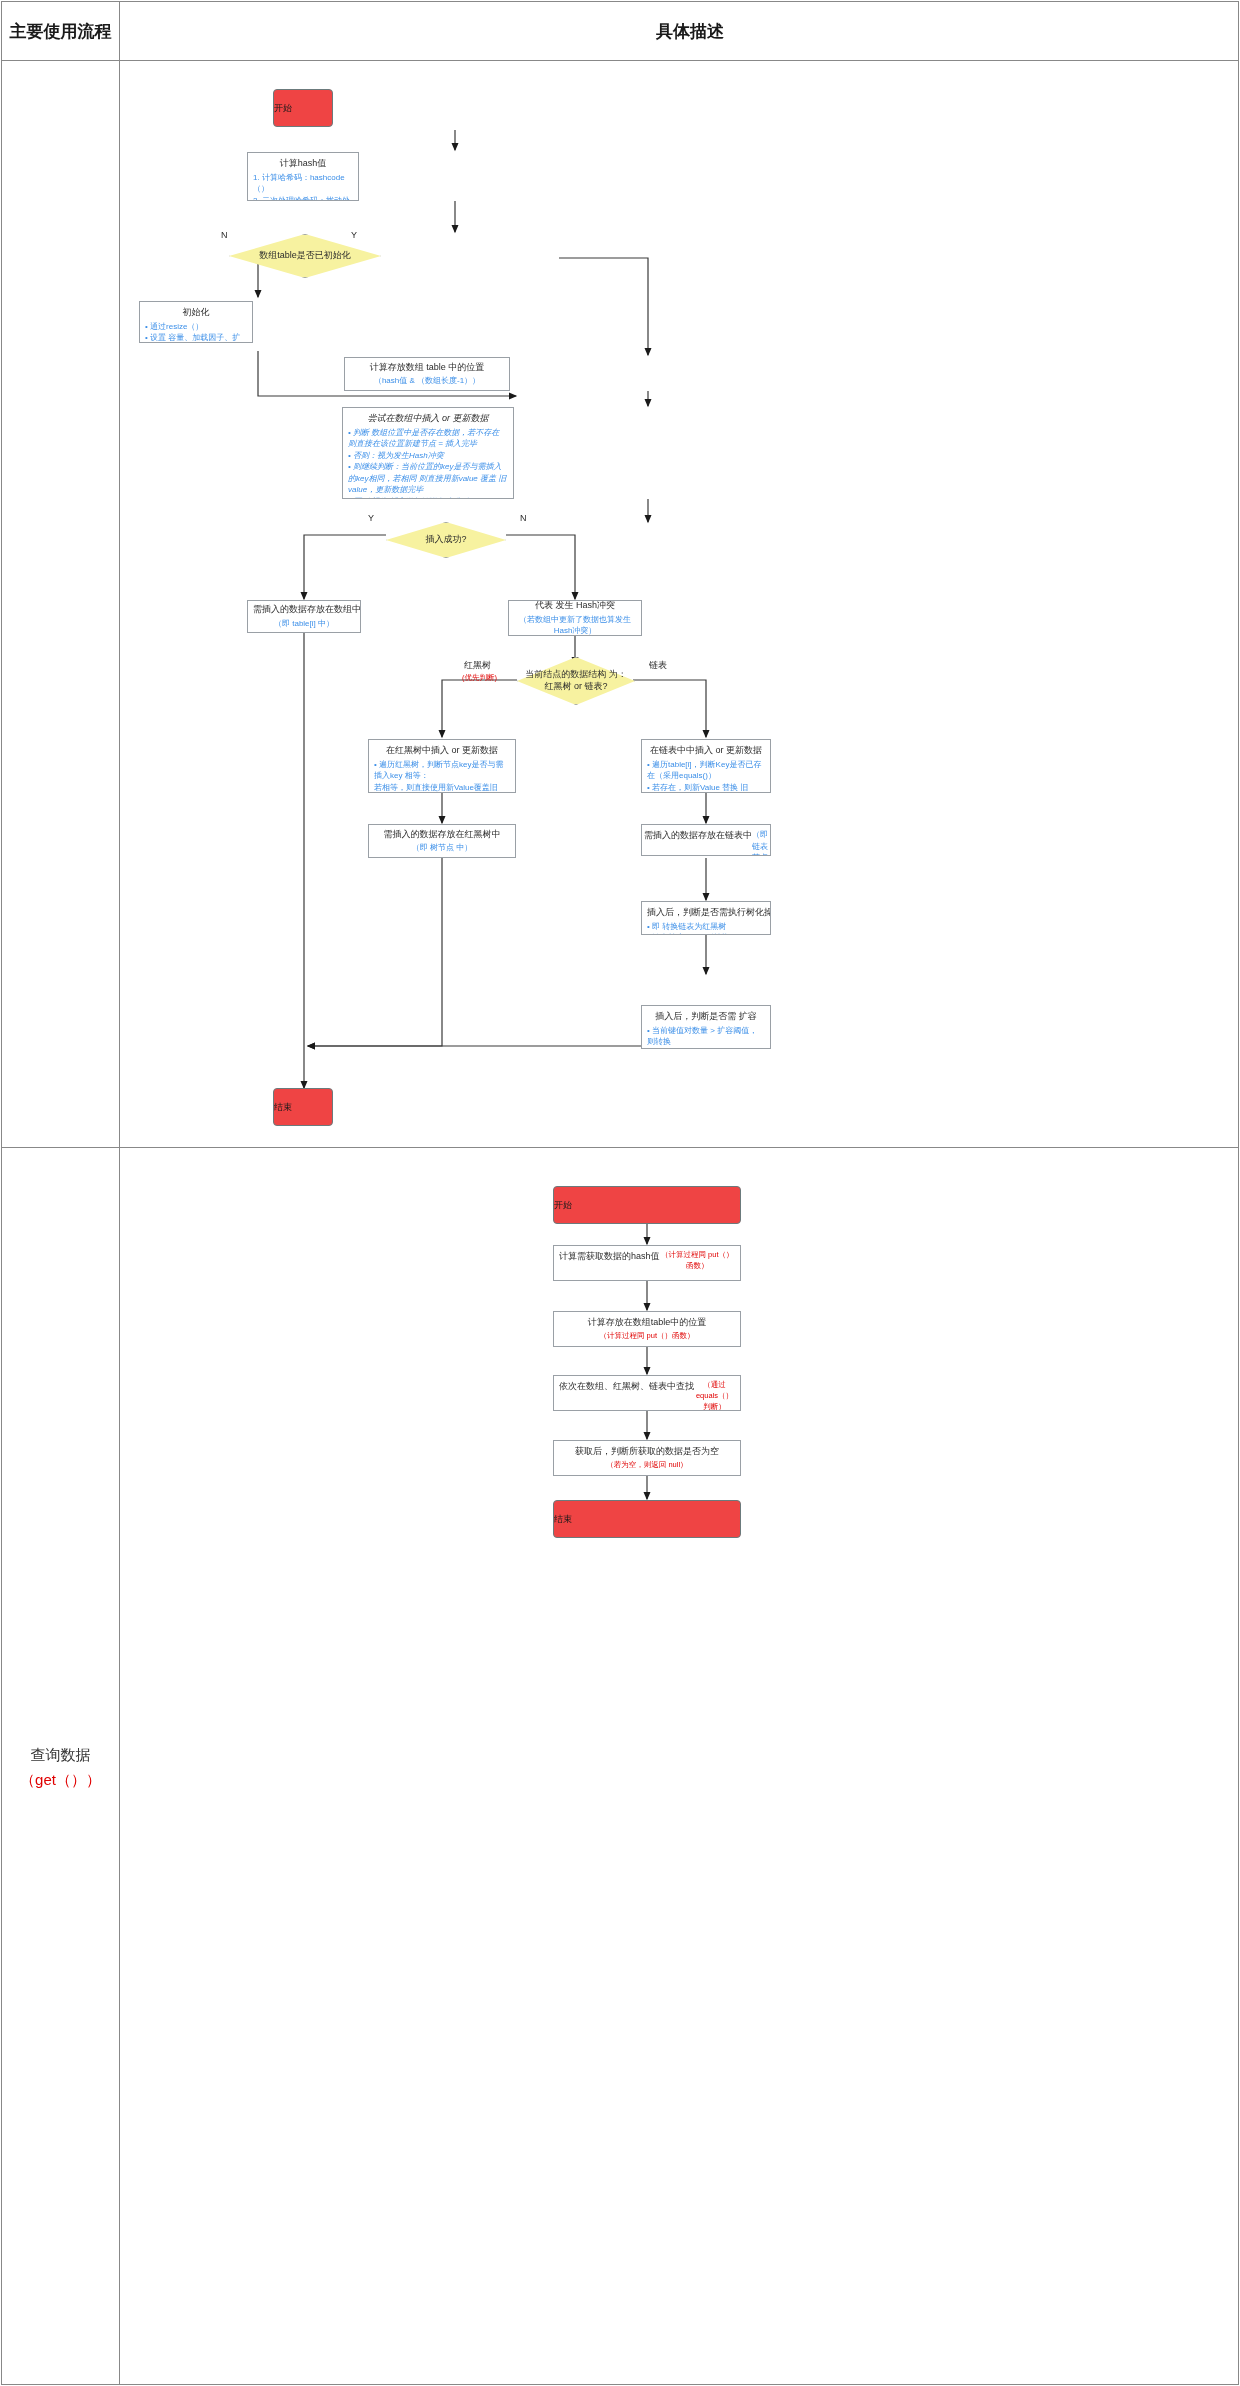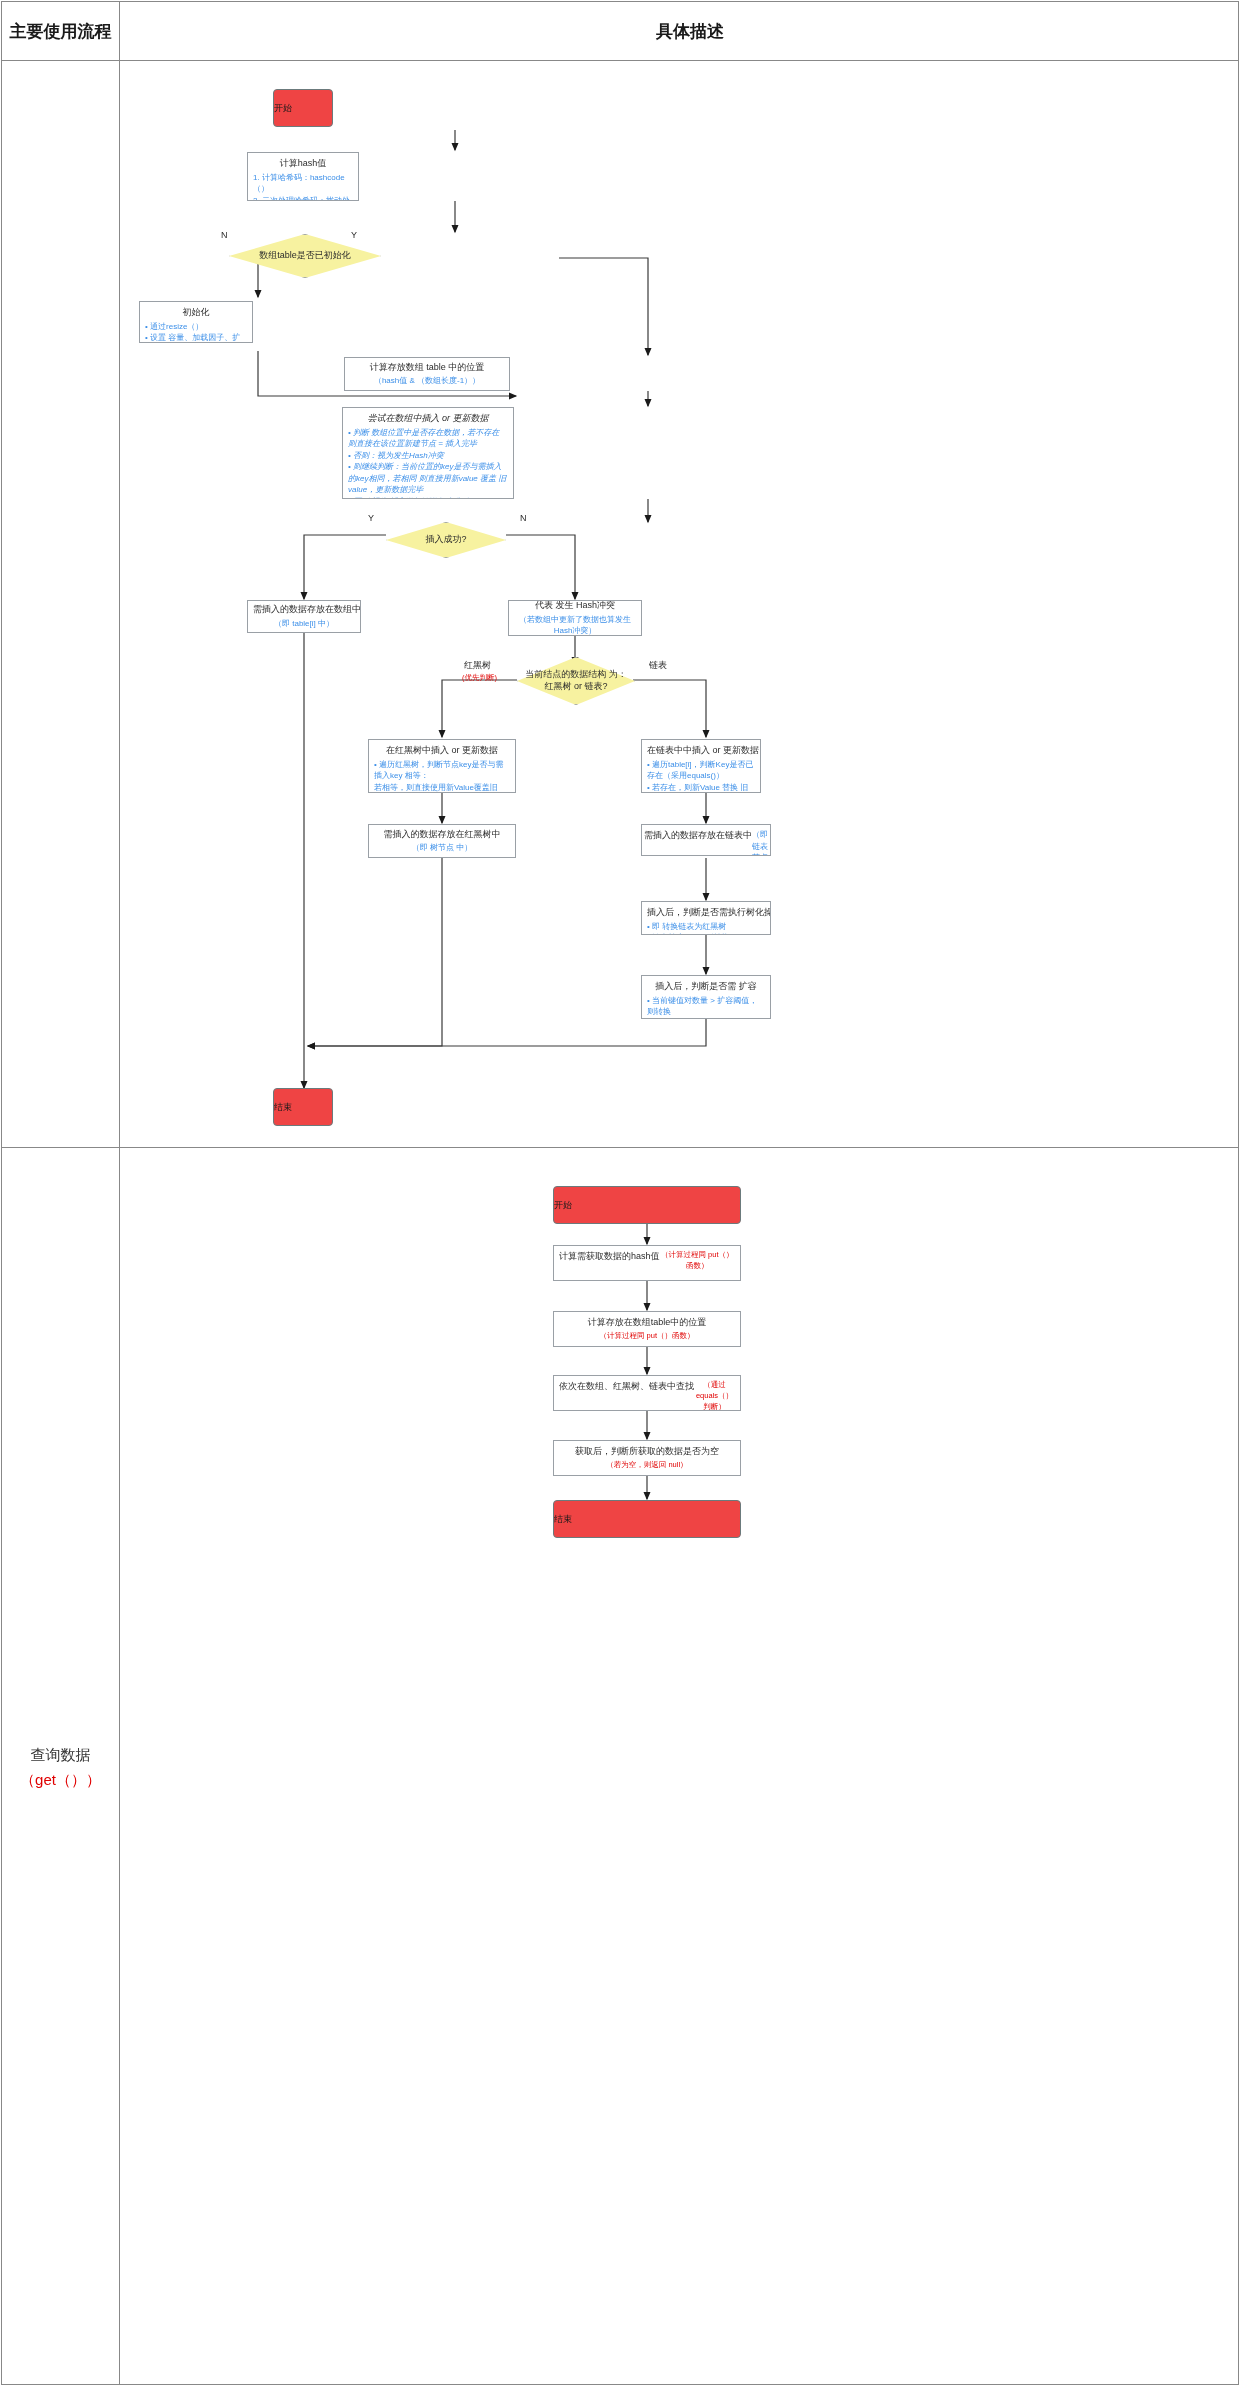--- a/index.html
+++ b/index.html
@@ -225,21 +225,21 @@
   <div class="lbl red" style="left:460px; top:671px;">(优先判断)</div>
   <div class="lbl" style="left:647px; top:657px;">链表</div>
 
   <div class="node" style="left:366px; top:737px; width:148px; height:54px;">
     <span class="t">在红黑树中插入 or 更新数据</span>
     <span class="b">• 遍历红黑树，判断节点key是否与需插入key 相等：</span>
     <span class="b">若相等，则直接使用新Value覆盖旧 value</span>
 
   </div>
 
-  <div class="node" style="left:639px; top:737px; width:120px; height:54px;">
+  <div class="node" style="left:639px; top:737px; width:130px; height:54px;">
     <span class="t">在链表中中插入 or 更新数据</span>
     <span class="b">• 遍历table[i]，判断Key是否已存在（采用equals()）</span>
     <span class="b">• 若存在，则新Value 替换 旧Value</span>
 
   </div>
 
   <div class="node" style="left:366px; top:822px; width:148px; height:34px; display:flex; flex-direction:column; justify-content:center;">
     <span class="t">需插入的数据存放在红黑树中</span>
     <span class="b c">（即 树节点 中）</span>
   </div>
@@ -248,21 +248,21 @@
     <span class="t">需插入的数据存放在链表中</span>
     <span class="b c">（即 链表节点 中）</span>
   </div>
 
   <div class="node" style="left:639px; top:899px; width:130px; height:34px;">
     <span class="t">插入后，判断是否需执行树化操作</span>
     <span class="b">• 即 转换链表为红黑树</span>
     <span class="b">• 链表长度 &gt; 8，则转换</span>
   </div>
 
-  <div class="node" style="left:639px; top:973px; width:130px; height:44px;">
+  <div class="node" style="left:639px; top:1003px; width:130px; height:44px;">
     <span class="t">插入后，判断是否需 扩容</span>
     <span class="b">• 当前键值对数量 &gt; 扩容阈值，则转换</span>
     <span class="b">• 扩容后的容量 = 2倍</span>
 
   </div>
 
   <div class="term" style="left:271px; top:1086px; width:60px; height:38px;">
     <span>结束</span>
   </div>
 

